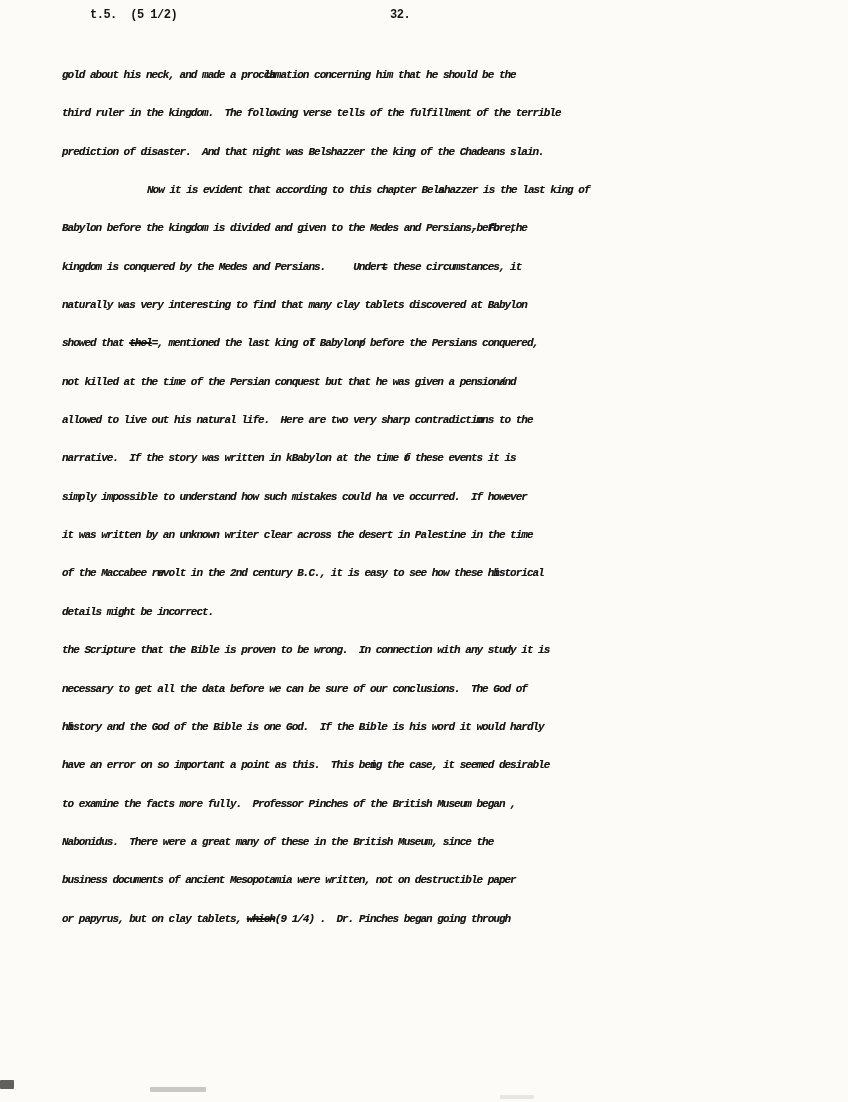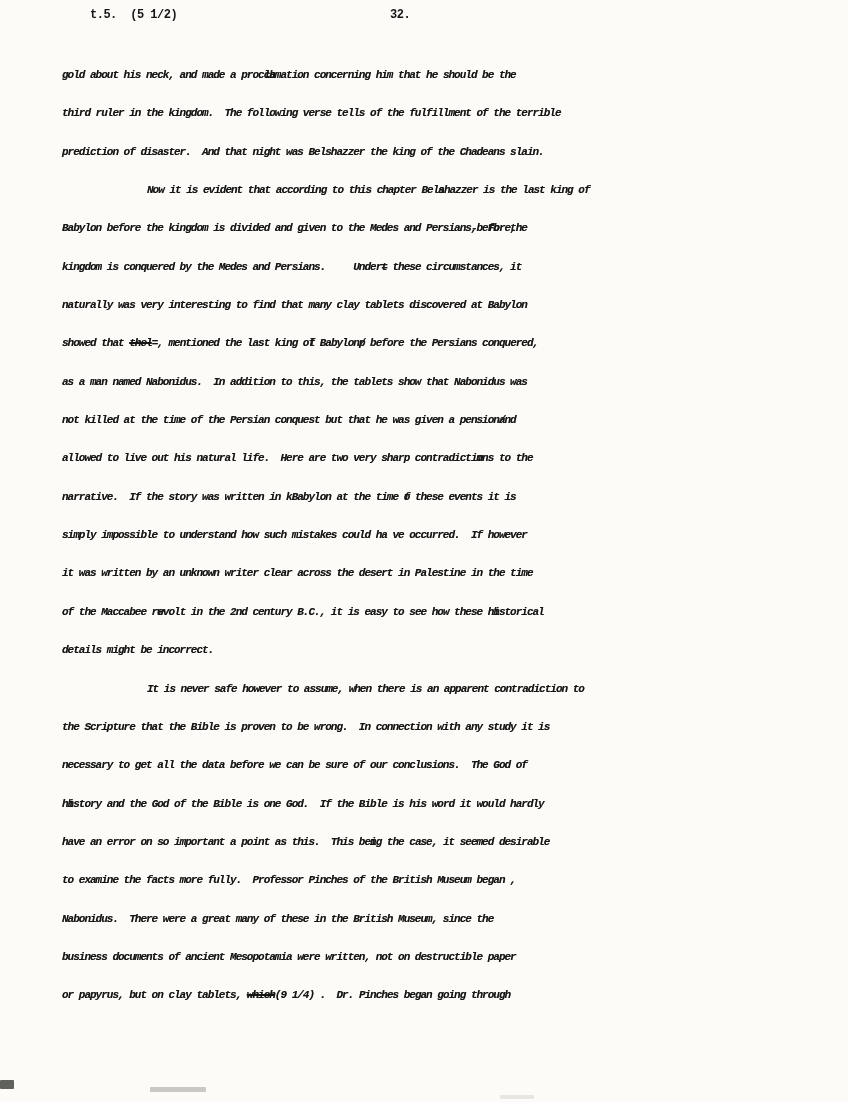--- a/index.html
+++ b/index.html
@@ -43,29 +43,27 @@
 
   <div class="text-body">
       <div class="line"><span>gold about his neck, and made a proc</span><span class="ovr">la<span class="ovl">cb</span></span><span>mation concerning him that he should be the</span></div>
       <div class="line"><span>third ruler in the kingdom.  The following verse tells of the fulfillment of the terrible</span></div>
       <div class="line"><span>prediction of disaster.  And that night was Belshazzer the king of the Chadeans slain.</span></div>
       <div class="line indent"><span>Now it is evident that according to this chapter Bel</span><span class="ovr">s<span class="ovl">a</span></span><span>hazzer is the last king of</span></div>
       <div class="line"><span>Babylon before the kingdom is divided and given to the Medes and Persians</span><span class="ovr">,<span class="ovl">-</span></span><span>be</span><span class="ovr">fo<span class="ovl">Fb</span></span><span>re</span><span class="ovr">,<span class="ovl">t</span></span><span>he</span></div>
       <div class="line"><span>kingdom is conquered by the Medes and Persians.     Under</span><span class="ovr">t<span class="ovl">=</span></span><span> these circumstances, it</span></div>
       <div class="line"><span>naturally was very interesting to find that many clay tablets discovered at Babylon</span></div>
       <div class="line"><span>showed that </span><span class="strike">thel</span><span>=</span><span>, mentioned the last king o</span><span class="ovr">f<span class="ovl">l</span></span><span> Babylon</span><span class="ovr">p<span class="ovl">/</span></span><span> before the Persians conquered,</span></div>
-      <div class="line"><span>as a man named Nabonidus.  In addition to this, the tablets show that Nabonidus was</span></div>
       <div class="line"><span>not killed at the time of the Persian conquest but that he was given a pension</span><span class="ovr">a<span class="ovl">/</span></span><span>nd</span></div>
       <div class="line"><span>allowed to live out his natural life.  Here are two very sharp contradicti</span><span class="ovr">o<span class="ovl">m</span></span><span>ns to the</span></div>
       <div class="line"><span>narrative.  If the story was written in kBabylon at the time </span><span class="ovr">o<span class="ovl">f</span></span><span> these events it is</span></div>
       <div class="line"><span>simply impossible to understand how such mistakes could ha ve occurred.  If however</span></div>
       <div class="line"><span>it was written by an unknown writer clear across the desert in Palestine in the time</span></div>
       <div class="line"><span>of the Maccabee r</span><span class="ovr">e<span class="ovl">w</span></span><span>volt in the 2nd century B.C., it is easy to see how these h</span><span class="ovr">i<span class="ovl">h</span></span><span>storical</span></div>
       <div class="line"><span>details might be incorrect.</span></div>
-      <div class="line indent"><span>It is never safe however to assume, when there is an apparent contradiction to</span></div>
       <div class="line"><span>the Scripture that the Bible is proven to be wrong.  In connection with any study it is</span></div>
       <div class="line"><span>necessary to get all the data before we can be sure of our conclusions.  The God of</span></div>
       <div class="line"><span>h</span><span class="ovr">i<span class="ovl">h</span></span><span>story and the God of the Bible is one God.  If the Bible is his word it would hardly</span></div>
       <div class="line"><span>have an error on so important a point as this.  This be</span><span class="ovr">i<span class="ovl">n</span></span><span>g the case, it seemed desirable</span></div>
       <div class="line"><span>to examine the facts more fully.  Professor Pinches of the British Museum began ,</span></div>
       <div class="line"><span>Nabonidus.  There were a great many of these in the British Museum, since the</span></div>
       <div class="line"><span>business documents of ancient Mesopotamia were written, not on destructible paper</span></div>
       <div class="line"><span>or papyrus, but on clay tablets, </span><span class="strike">which</span><span>(9 1/4) .  Dr. Pinches began going through</span></div>
     </div>
 

